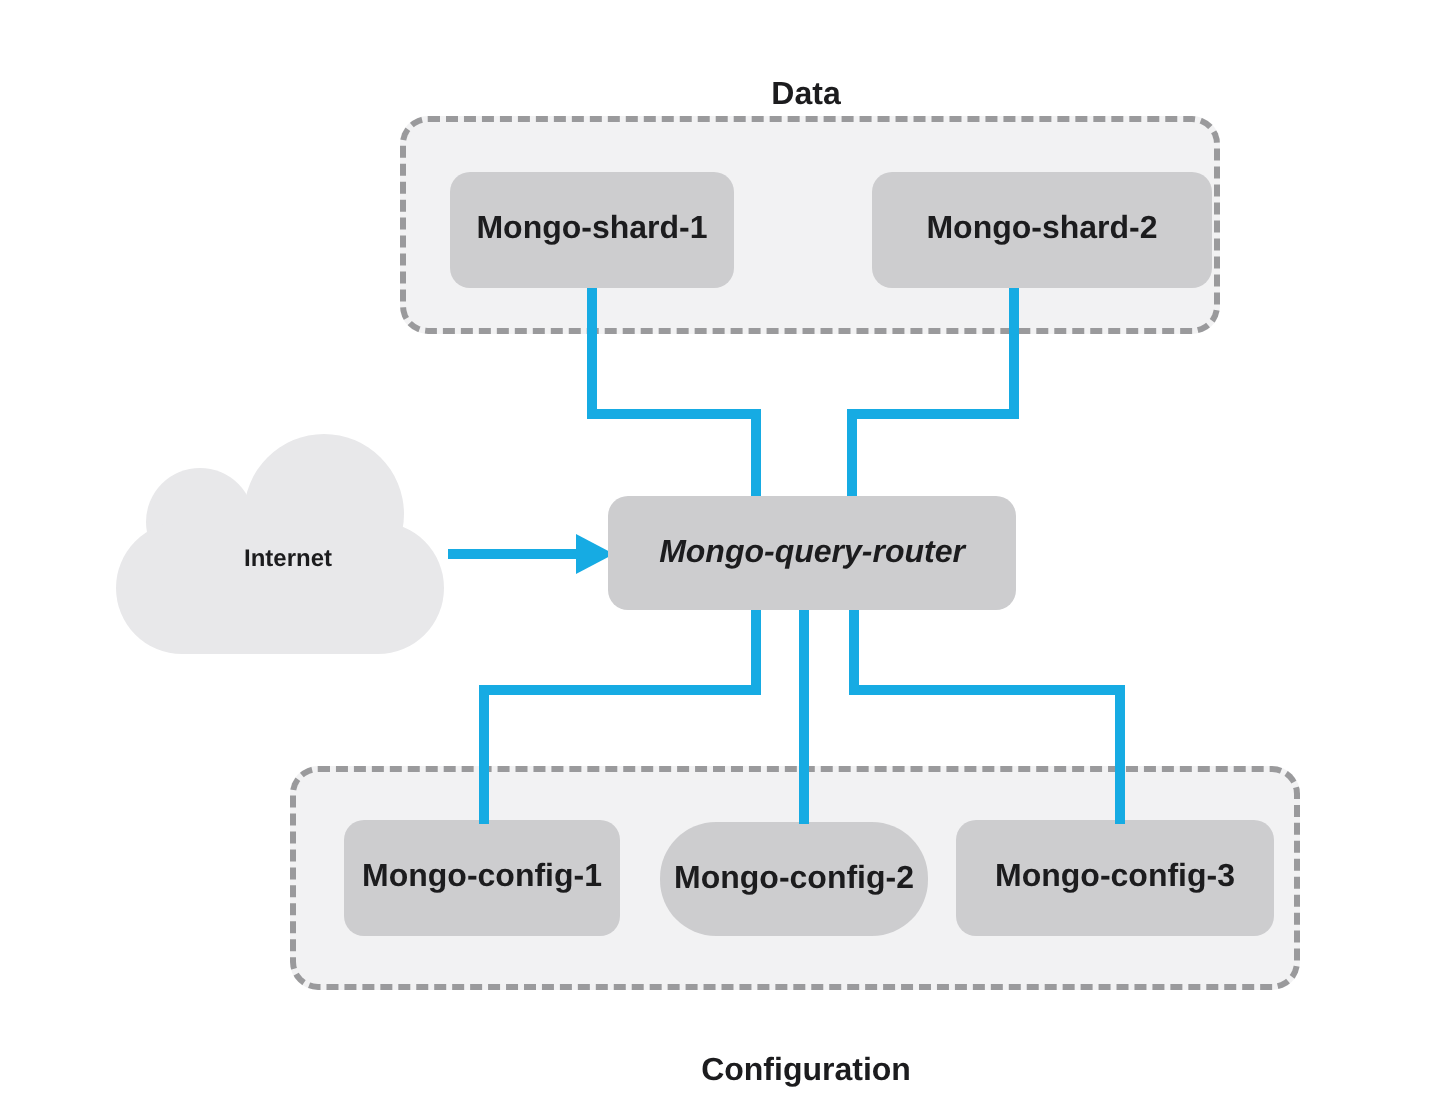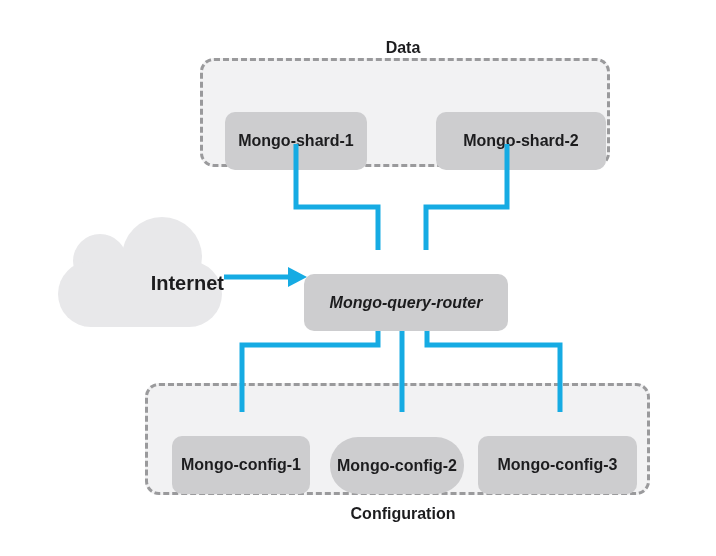--- a/index.html
+++ b/index.html
@@ -52,56 +52,55 @@
     box-sizing: border-box;
     background: var(--node-fill, #cdcdcf);
     border-radius: 10px;
     display: flex;
     align-items: center;
     justify-content: center;
     font-size: 16px;
     font-weight: 700;
     color: var(--text, #1c1c1e);
     white-space: nowrap;
-    margin-top: 26px;
   }
   .node-floating { z-index: 3; font-style: italic; }
   .node-shard-1  { left: 22px;  top: 25px; width: 142px; height: 58px; }
   .node-shard-2  { left: 233px; top: 25px; width: 170px; height: 58px; }
   .node-router   { left: 304px; top: 248px; width: 204px; height: 57px; }
   .node-config-1 { left: 24px;  top: 24px; width: 138px; height: 58px; }
   .node-config-2 { left: 182px; top: 25px; width: 134px; height: 57px; border-radius: 28px; }
   .node-config-3 { left: 330px; top: 24px; width: 159px; height: 58px; }
   .group-label {
     position: absolute;
     z-index: 1;
     width: 200px;
     text-align: center;
     font-size: 16px;
     font-weight: 700;
     color: var(--text, #1c1c1e);
   }
   .label-data   { left: 303px; top: 39px; }
-  .label-config { left: 303px; top: 505px; }
+  .label-config { left: 303px; top: 527px; }
   .cloud {
     position: absolute;
     left: 56px; top: 215px;
     width: 168px; height: 114px;
     z-index: 1;
   }
   .cloud svg { position: absolute; left: 0; top: 0; }
   .cloud svg .puff { fill: var(--cloud-fill, #e8e8ea); }
   .cloud-label {
     position: absolute;
     left: 0; top: 57px;
     width: 100%;
     padding-left: 8px;
     box-sizing: border-box;
-    text-align: right;
-    font-size: 20px;
+    text-align: center;
+    font-size: 12px;
     font-weight: 700;
     color: var(--text, #1c1c1e);
   }
 </style>
 </head>
 <body>
 
 <div class="canvas">
 
   <div class="group-label label-data">Data</div>

